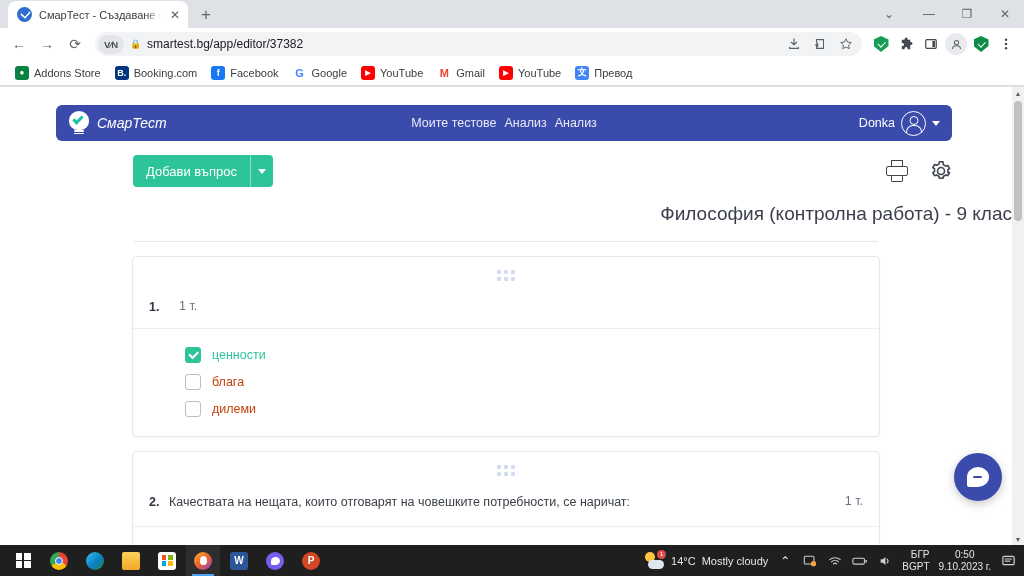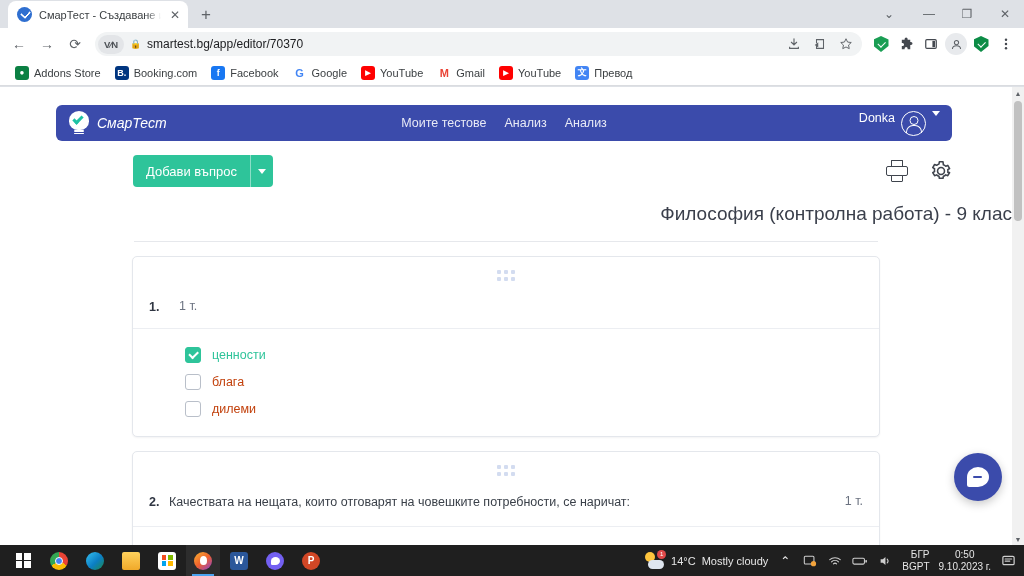--- a/index.html
+++ b/index.html
@@ -90,23 +90,23 @@
   .bulb { width: 22px; height: 24px; position: relative; flex: none; }
   .bulb-top { position: absolute; left: 1px; top: 0; width: 20px; height: 19px;
               background: #fff; border-radius: 50% 50% 45% 45%; }
   .bulb-check { position: absolute; left: 4.5px; top: 5px; width: 10px; height: 6px;
                 border-left: 3px solid #1ec2a4; border-bottom: 3px solid #1ec2a4;
                 transform: rotate(-45deg); }
   .bulb-base { position: absolute; left: 6px; bottom: 0; width: 10px; height: 5px; }
   .bulb-base i { display: block; height: 1.6px; background: #fff; margin-bottom: 1.1px; border-radius: 1px; }
   .brand-name { color: #fff; font-size: 14px; font-style: italic; }
   .nav { position: absolute; left: 0; right: 0; display: flex; justify-content: center;
-         gap: 18px; pointer-events: none; }
+         gap: 8px; pointer-events: none; }
   .nav a { color: #e8eaf6; font-size: 12.5px; text-decoration: none; pointer-events: auto; }
-  .user { margin-left: auto; display: flex; align-items: flex-start; gap: 6px; z-index: 2; }
+  .user { margin-left: auto; display: flex; align-items: center; gap: 6px; z-index: 2; }
   .user-name { color: #fff; font-size: 12.5px; }
   .user-avatar { width: 25px; height: 25px; border-radius: 50%; border: 1.6px solid #fff;
                  position: relative; flex: none; }
   .user-avatar::before { content: ""; position: absolute; left: 50%; top: 4.5px; transform: translateX(-50%);
                          width: 7px; height: 7px; border-radius: 50%; border: 1.6px solid #fff; }
   .user-avatar::after { content: ""; position: absolute; left: 50%; bottom: 1.5px; transform: translateX(-50%);
                         width: 14px; height: 7px; border-radius: 7px 7px 0 0; border: 1.6px solid #fff;
                         border-bottom: none; }
   .caret { width: 0; height: 0; border-left: 4px solid transparent; border-right: 4px solid transparent;
            border-top: 5px solid #fff; }
@@ -217,21 +217,21 @@
   </div>
 
   <div class="toolbar">
     <div class="tb-btn">←</div>
     <div class="tb-btn">→</div>
     <div class="tb-btn">⟳</div>
 
     <div class="omnibox">
       <div class="vpn-chip">V∕N</div>
       <span class="lock">🔒</span>
-      <span class="url">smartest.bg/app/editor/70370</span>
+      <span class="url">smartest.bg/app/editor/37382</span>
       <div class="omni-right">
         <div class="ic">
           <svg width="14" height="14" viewBox="0 0 16 16">
               <path d="M8 2v7m0 0 3-3m-3 3-3-3" stroke="#5f6368" stroke-width="1.3" fill="none" stroke-linecap="round"></path>
               <path d="M3 11v2h10v-2" stroke="#5f6368" stroke-width="1.3" fill="none"></path>
             </svg>
         </div>
         <div class="ic">
           <svg width="14" height="14" viewBox="0 0 16 16">
               <path d="M4 7V3h8v10H4V9" stroke="#5f6368" stroke-width="1.2" fill="none"></path>

